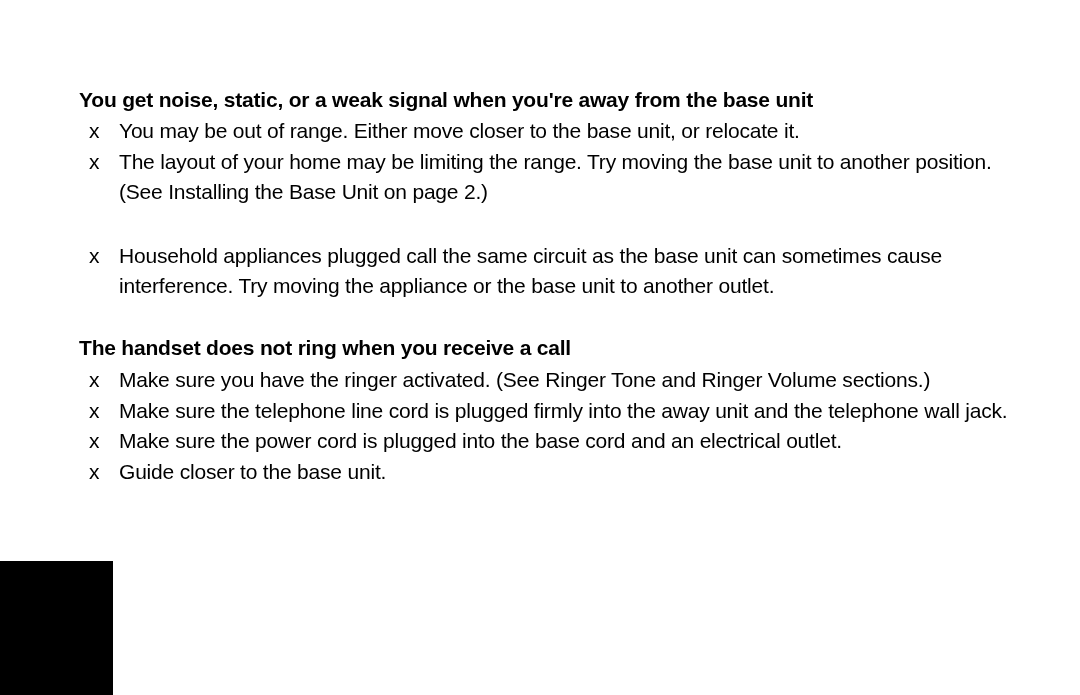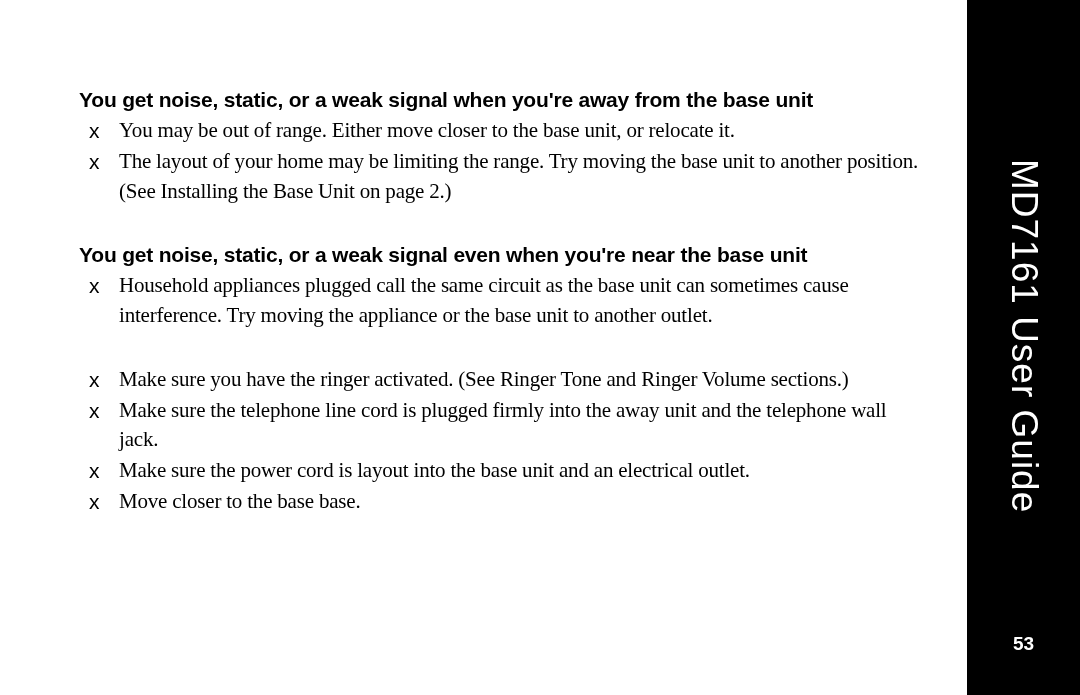--- a/index.html
+++ b/index.html
@@ -14,20 +14,21 @@
       background: #ffffff;
       font-family: Arial, Helvetica, sans-serif;
       position: relative;
       overflow: hidden;
     }
 
     .page {
       width: 100%;
       height: 100%;
       display: flex;
+      flex-direction: column;
     }
 
     .content {
       flex: 1;
       padding: 86px 40px 40px 79px;
       color: #000000;
     }
 
     .section {
       margin-bottom: 34px;
@@ -55,21 +56,20 @@
     }
 
     .bullet-marker {
       width: 40px;
       flex-shrink: 0;
       padding-left: 10px;
     }
 
     .bullet-text {
       flex: 1;
-      font-family: Liberation Serif, serif;
     }
 
     .sidebar {
       width: 113px;
       height: 100%;
       background: #000000;
       color: #ffffff;
       position: relative;
       flex-shrink: 0;
     }
@@ -109,46 +109,46 @@
           <span class="bullet-text">You may be out of range. Either move closer to the base unit, or relocate it.</span>
         </li>
         <li class="bullet-item">
           <span class="bullet-marker">x</span>
           <span class="bullet-text">The layout of your home may be limiting the range. Try moving the base unit to another position. (See Installing the Base Unit on page 2.)</span>
         </li>
       </ul>
     </div>
 
     <div class="section">
-      <div class="section-title">You get noise, static, or a weak signal even when you're near the base unit</div>
       <ul class="bullet-list">
         <li class="bullet-item">
           <span class="bullet-marker">x</span>
           <span class="bullet-text">Household appliances plugged call the same circuit as the base unit can sometimes cause interference. Try moving the appliance or the base unit to another outlet.</span>
         </li>
       </ul>
     </div>
 
     <div class="section">
+      <div class="section-title">The handset does not ring when you receive a call</div>
       <ul class="bullet-list">
         <li class="bullet-item">
           <span class="bullet-marker">x</span>
           <span class="bullet-text">Make sure you have the ringer activated. (See Ringer Tone and Ringer Volume sections.)</span>
         </li>
         <li class="bullet-item">
           <span class="bullet-marker">x</span>
           <span class="bullet-text">Make sure the telephone line cord is plugged firmly into the away unit and the telephone wall jack.</span>
         </li>
         <li class="bullet-item">
           <span class="bullet-marker">x</span>
-          <span class="bullet-text">Make sure the power cord is layout into the base unit and an electrical outlet.</span>
+          <span class="bullet-text">Make sure the power cord is plugged into the base cord and an electrical outlet.</span>
         </li>
         <li class="bullet-item">
           <span class="bullet-marker">x</span>
-          <span class="bullet-text">Move closer to the base base.</span>
+          <span class="bullet-text">Guide closer to the base unit.</span>
         </li>
       </ul>
     </div>
 
   </div>
 
   <div class="sidebar">
     <div class="vtext">MD7161 User Guide</div>
     <div class="page-number">53</div>
   </div>

